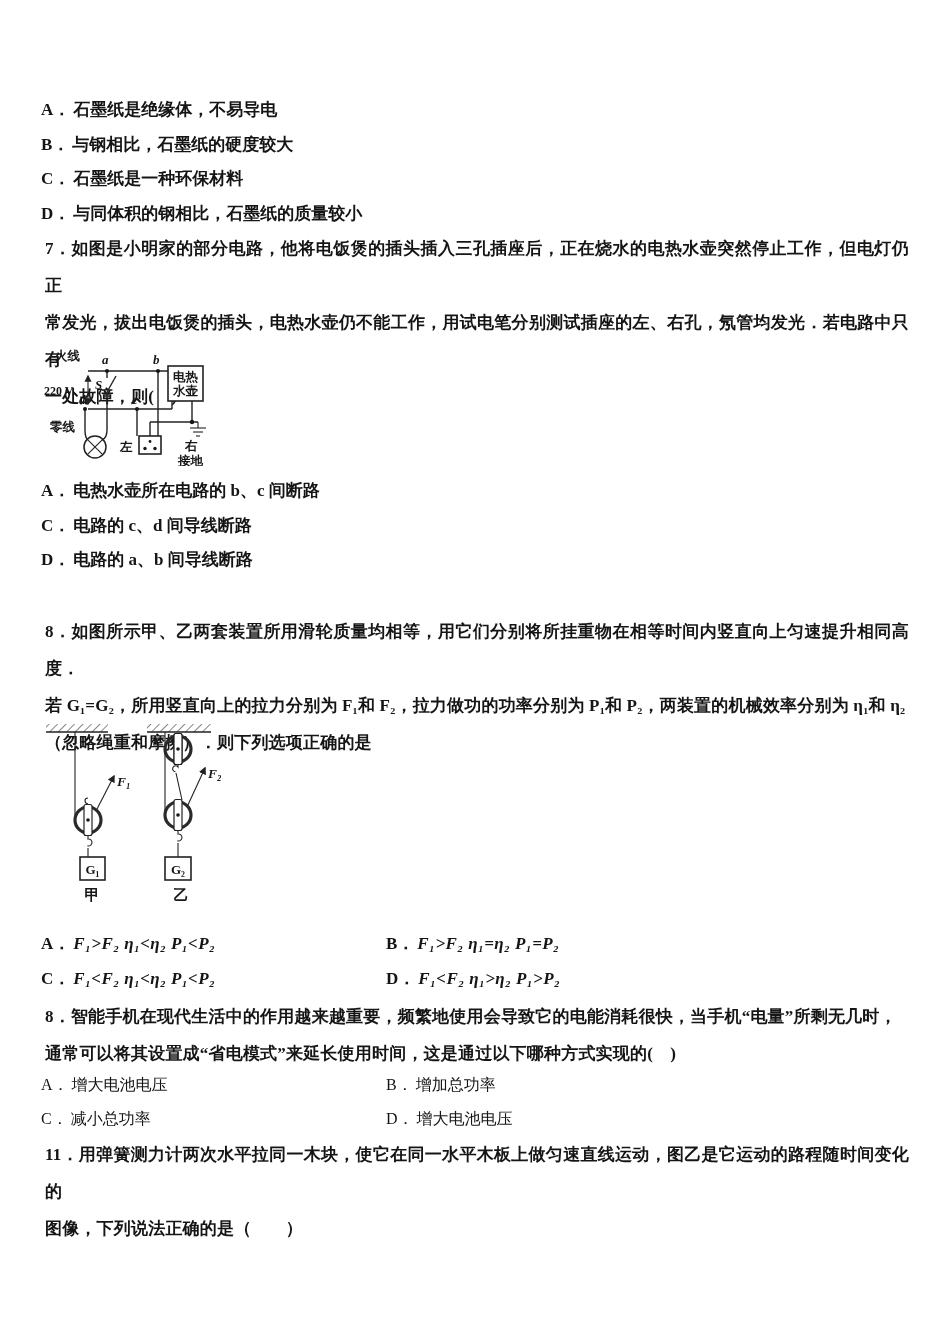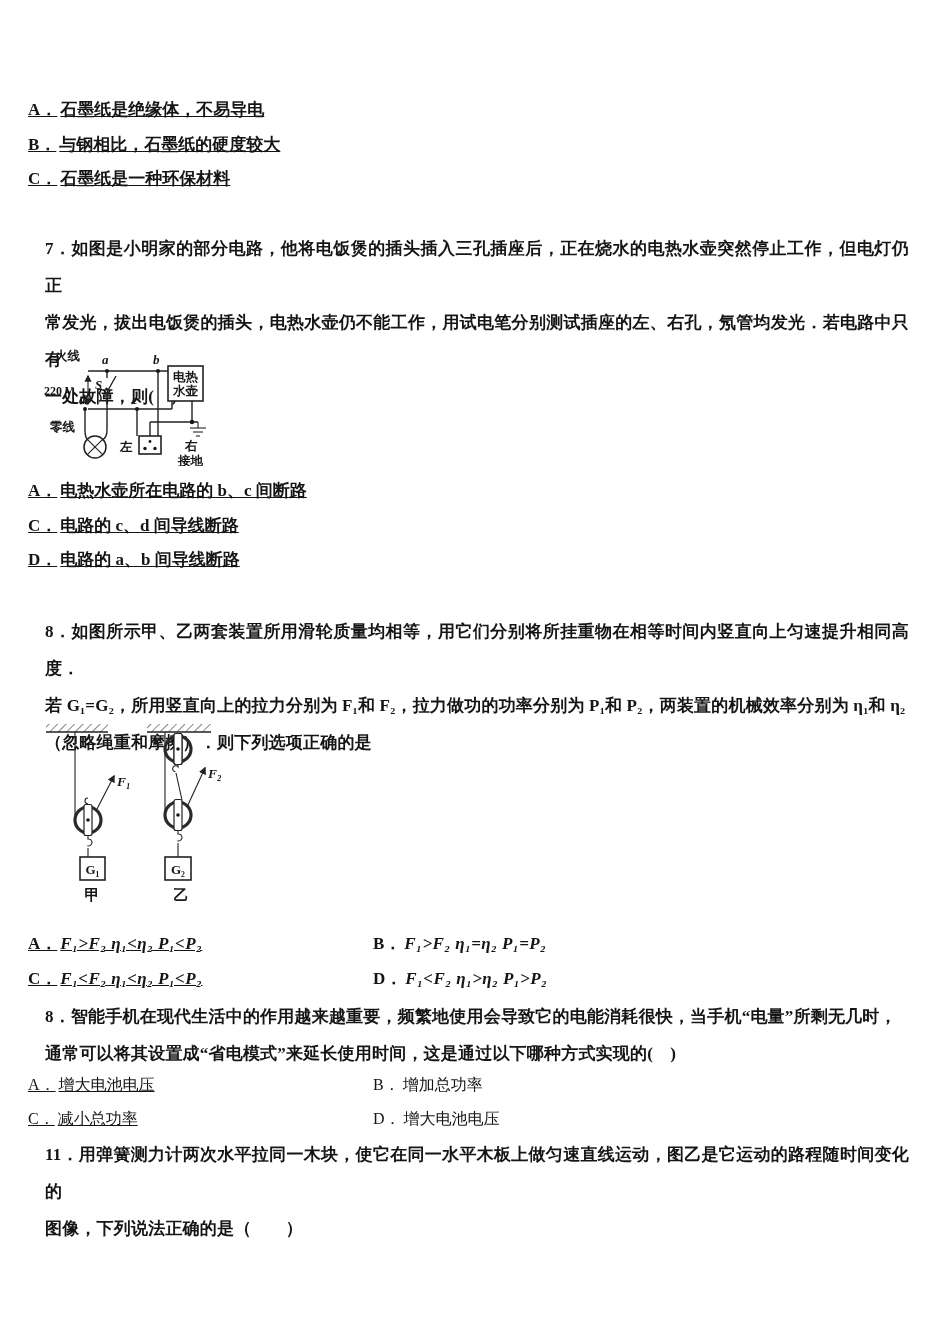--- a/index.html
+++ b/index.html
@@ -10,21 +10,21 @@
     background:#ffffff;
     font-family:"Liberation Serif","DejaVu Serif",serif;
     color:#151515;
     overflow:hidden;
   }
   .stem{
     position:absolute;left:45px;width:864px;
     font-size:17px;line-height:37px;font-weight:700;
     white-space:pre-line;text-align:justify;letter-spacing:0.2px;
   }
-  .opts{position:absolute;left:28px;width:864px;font-size:17px;font-weight:700;text-decoration:underline;}
+  .opts{position:absolute;left:41px;width:864px;font-size:17px;font-weight:700;}
   .opts .row{line-height:34.5px;position:relative;height:34.5px;white-space:nowrap;}
   .opts .lbl{margin-right:3px;}
   .cell2{position:absolute;left:331px;top:0;margin-left:14px;}
   .math{font-style:italic;letter-spacing:0.4px;}
   .q9opts{font-weight:400;font-size:16px;}
   .q9opts .row{height:34px;line-height:34px;}
   svg text{font-family:"Liberation Serif","DejaVu Serif",serif;fill:#161616;}
   svg .cjk{font-size:12.5px;font-weight:700;}
   svg .node{font-size:13px;font-style:italic;font-weight:700;}
   svg .wire{stroke:#222;stroke-width:1.4;fill:none;}
@@ -34,20 +34,21 @@
 </style>
 </head>
 <body>
 
 <div class="page">
 
   <div class="opts" style="top:93px">
     <div class="row"><span class="lbl">A．</span><span>石墨纸是绝缘体，不易导电</span></div>
     <div class="row"><span class="lbl">B．</span><span>与钢相比，石墨纸的硬度较大</span></div>
     <div class="row"><span class="lbl">C．</span><span>石墨纸是一种环保材料</span></div>
+    <div class="row"><span class="lbl">D．</span><span>与同体积的钢相比，石墨纸的质量较小</span></div>
   </div>
 
   <div class="stem" style="top:230px">7．如图是小明家的部分电路，他将电饭煲的插头插入三孔插座后，正在烧水的电热水壶突然停止工作，但电灯仍正
 常发光，拔出电饭煲的插头，电热水壶仍不能工作，用试电笔分别测试插座的左、右孔，氖管均发光．若电路中只有
 一处故障，则(　)</div>
 
   <svg class="figure" style="left:38px;top:344px" width="215" height="122" viewBox="0 0 215 122">
     <defs>
       <marker id="ah1" viewBox="0 0 10 10" refX="8" refY="5" markerWidth="6.5" markerHeight="6.5" orient="auto-start-reverse">
         <path d="M0,0 L10,5 L0,10 z" fill="#222"></path>

